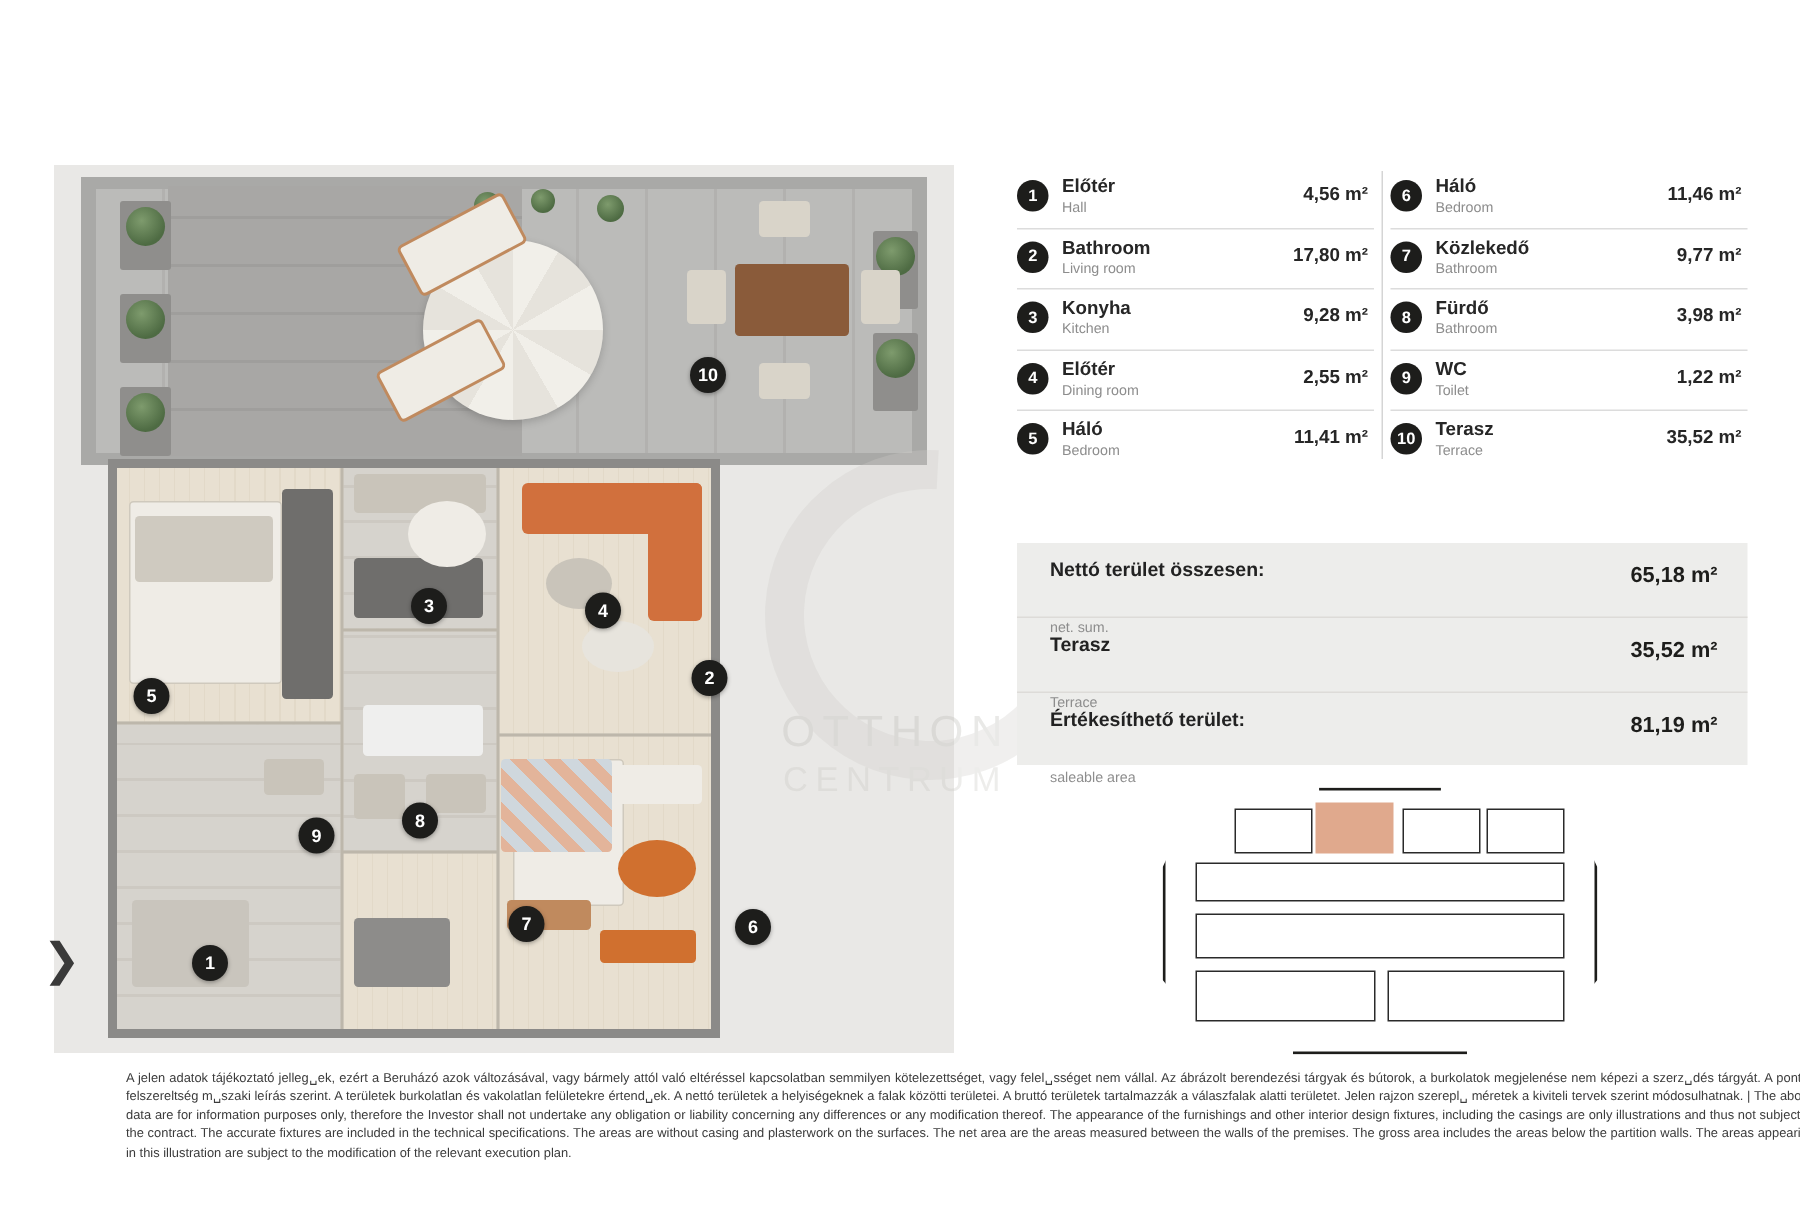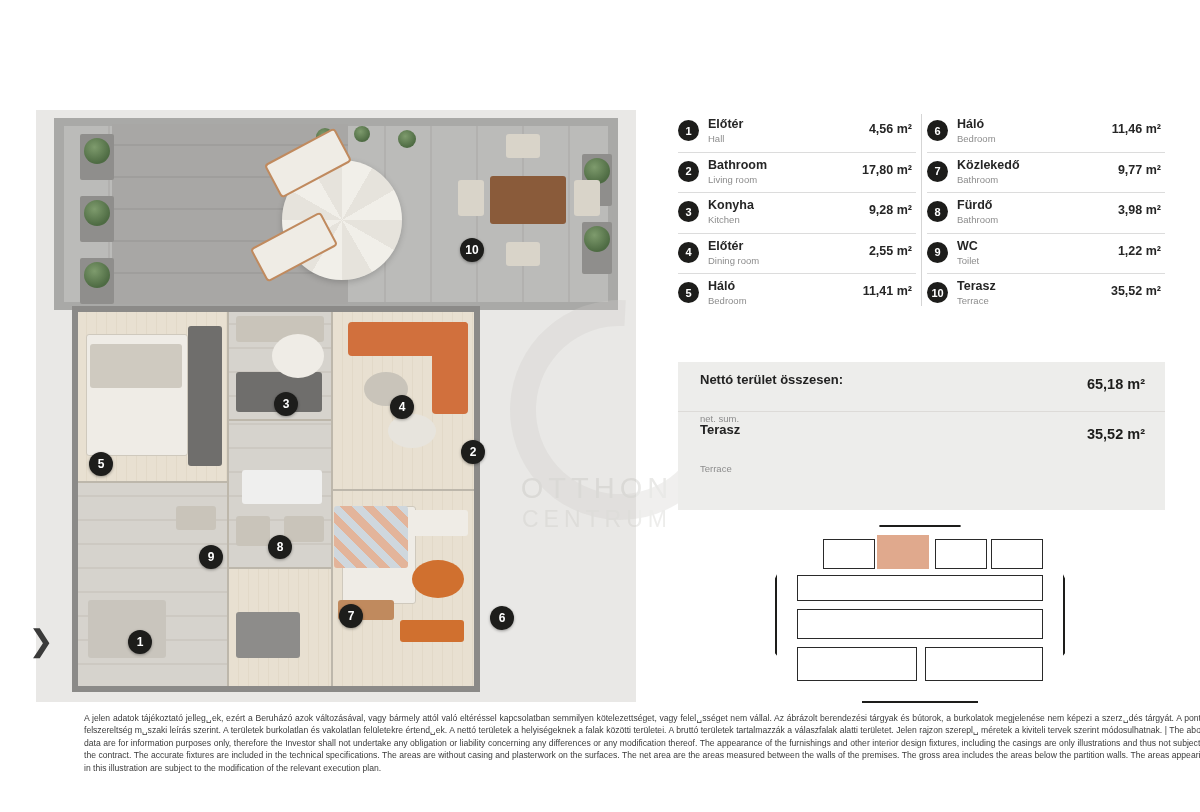--- a/index.html
+++ b/index.html
@@ -609,20 +609,25 @@
     <div class="srow">
       <div class="sname">Nettó terület összesen:</div>
       <div class="ssub">net. sum.</div>
       <div class="sval">65,18 m²</div>
     </div>
     <div class="srow">
       <div class="sname">Terasz</div>
       <div class="ssub">Terrace</div>
       <div class="sval">35,52 m²</div>
     </div>
+    <div class="srow">
+      <div class="sname">Értékesíthető terület:</div>
+      <div class="ssub">saleable area</div>
+      <div class="sval">81,19 m²</div>
+    </div>
   </div>
 
   <div class="keyplan">
     <div class="kp-outline"></div>
     <div class="kp-highlight"></div>
     <div class="kp-inner" style="left:22px;  top:50px;  width:246px; height:26px;"></div>
     <div class="kp-inner" style="left:22px;  top:84px;  width:246px; height:30px;"></div>
     <div class="kp-inner" style="left:22px;  top:122px; width:120px; height:34px;"></div>
     <div class="kp-inner" style="left:150px; top:122px; width:118px; height:34px;"></div>
     <div class="kp-inner" style="left:48px;  top:14px;  width:52px;  height:30px;"></div>

